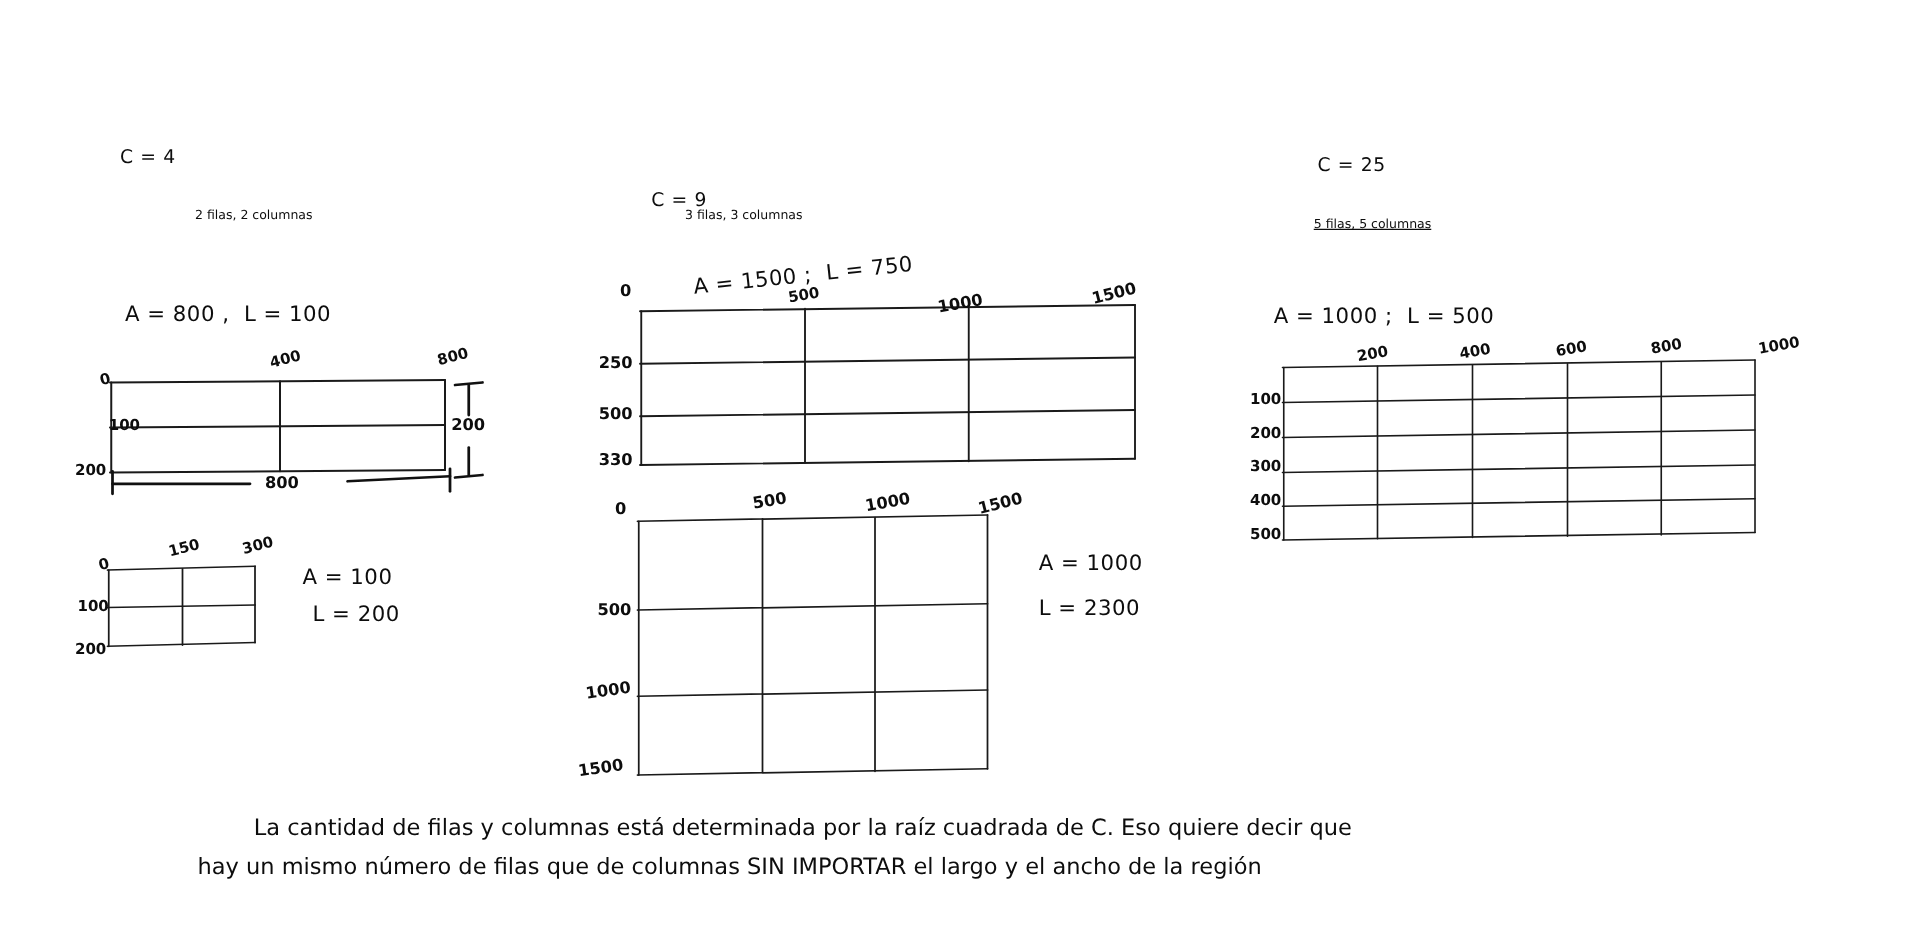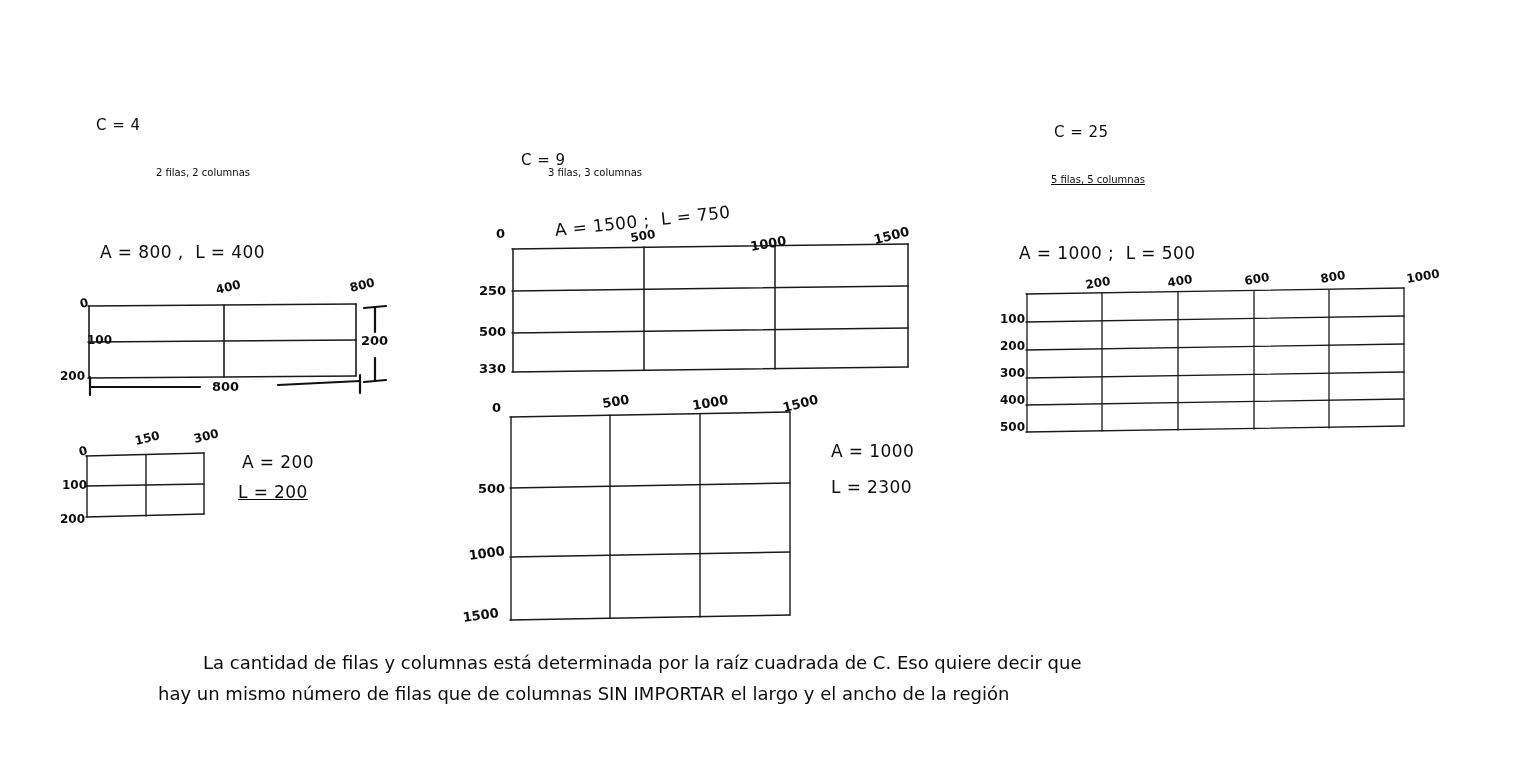--- a/index.html
+++ b/index.html
@@ -72,21 +72,21 @@
 </style>
 </head>
 <body>
 
 <div class="canvas">
 
 
   <div class="txt case-label" style="left:96px; top:116px;">C = 4</div>
   <div class="txt sub-label" style="left:141px; top:167px;">2 filas, 2 columnas</div>
 
-  <div class="txt dim-label" style="left:100px; top:242px;">A = 800 ,  L = 400</div>
+  <div class="txt dim-label" style="left:100px; top:242px;">A = 800 ,  L = 100</div>
 
   <div class="grid" style="left:88px; top:304px;">
     <svg width="270" height="80" viewBox="0 0 270 80">
       <line x1="0" y1="2" x2="268" y2="0" stroke-width="1.6"></line>
       <line x1="0" y1="38" x2="268" y2="36" stroke-width="1.6"></line>
       <line x1="0" y1="74" x2="268" y2="72" stroke-width="1.6"></line>
       <line x1="1" y1="2" x2="1" y2="74" stroke-width="1.6"></line>
       <line x1="136" y1="1" x2="136" y2="73" stroke-width="1.6"></line>
       <line x1="268" y1="0" x2="268" y2="72" stroke-width="1.6"></line>
     </svg>
@@ -126,22 +126,22 @@
       <line x1="60" y1="2" x2="60" y2="63" stroke-width="1.4"></line>
       <line x1="118" y1="0" x2="118" y2="61" stroke-width="1.4"></line>
     </svg>
   </div>
   <div class="txt ax small rot-a" style="left:81px; top:445px;">0</div>
   <div class="txt ax small rot-a" style="left:137px; top:434px;">150</div>
   <div class="txt ax small rot-a" style="left:196px; top:432px;">300</div>
   <div class="txt ax small" style="left:62px; top:478px;">100</div>
   <div class="txt ax small" style="left:60px; top:512px;">200</div>
 
-  <div class="txt dim-label" style="left:242px; top:452px;">A = 200</div>
-  <div class="txt dim-label" style="left:238px; top:482px;text-decoration:underline;">L = 200</div>
+  <div class="txt dim-label" style="left:242px; top:452px;">A = 100</div>
+  <div class="txt dim-label" style="left:250px; top:482px;">L = 200</div>
 
   <div class="txt case-label" style="left:521px; top:116px;margin-top:35px;">C = 9</div>
   <div class="txt sub-label" style="left:533px; top:167px;">3 filas, 3 columnas</div>
 
   <div class="txt dim-label rot-d" style="left:556px; top:220px;">A = 1500 ;  L = 750</div>
 
   <div class="grid" style="left:512px; top:244px;">
     <svg width="400" height="130" viewBox="0 0 400 130">
       <line x1="0" y1="5" x2="396" y2="0" stroke-width="1.5"></line>
       <line x1="0" y1="47" x2="396" y2="42" stroke-width="1.5"></line>

